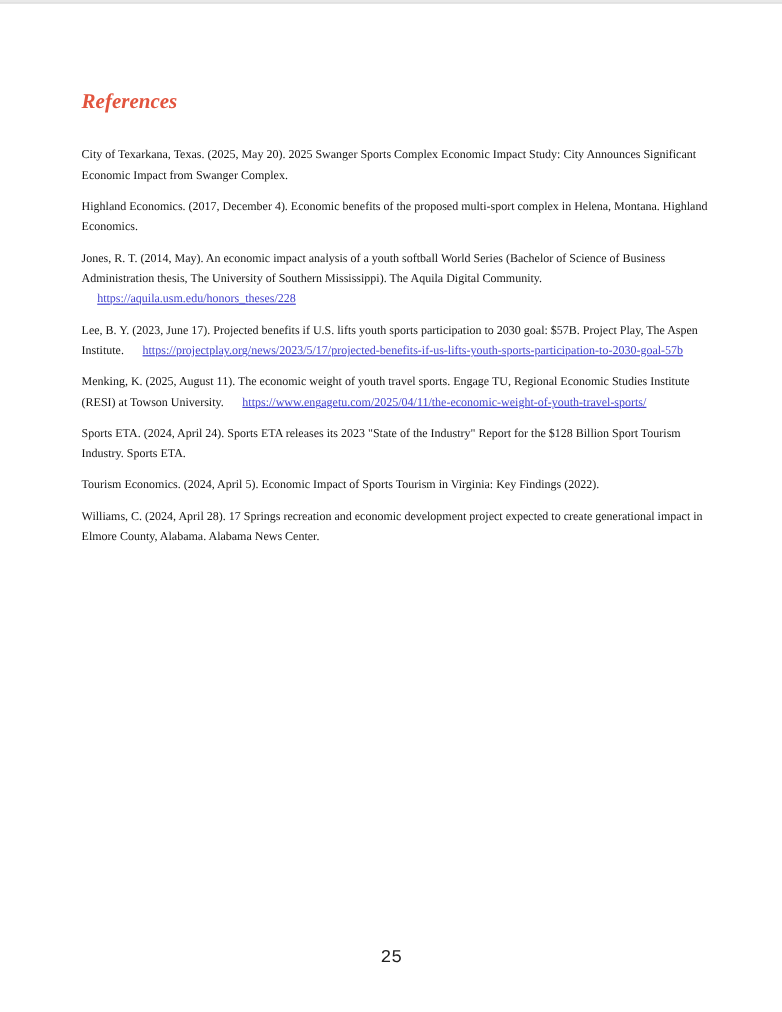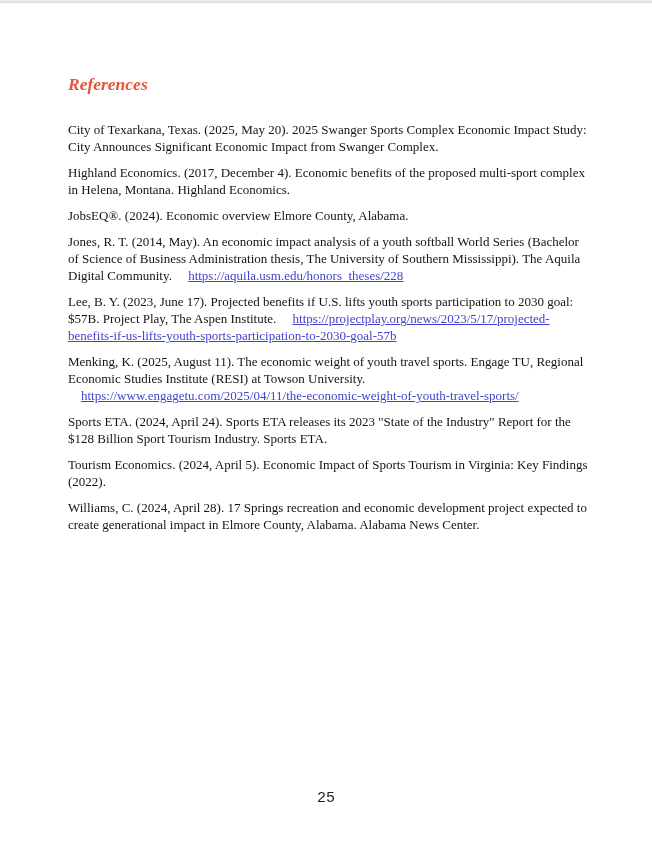--- a/index.html
+++ b/index.html
@@ -31,21 +31,21 @@
   h1.doc-heading {
     font-family: "Liberation Serif", "DejaVu Serif", serif;
     color: var(--heading-color);
     font-size: 17.5px;
     line-height: 1.1;
     font-weight: bold;
     margin: 0 0 27px 0;
     font-style: italic;
   }
   .ref {
-    font-size: 13px;
+    font-size: 10px;
     line-height: 17px;
     margin: 0 0 9px 0;
     text-align: left;
     overflow-wrap: anywhere;
   }
   .ref .link {
     color: var(--link-color);
     text-decoration: underline;
     cursor: pointer;
     padding-left: 13px;
@@ -63,21 +63,20 @@
 </head>
 <body>
 
 <div class="page">
   <div class="top-edge"></div>
   <div class="content">
     <h1 class="doc-heading">References</h1>
     <div>
         <p class="ref"><span>City of Texarkana, Texas. (2025, May 20). 2025 Swanger Sports Complex Economic Impact Study: City Announces Significant Economic Impact from Swanger Complex.</span></p>
         <p class="ref"><span>Highland Economics. (2017, December 4). Economic benefits of the proposed multi-sport complex in Helena, Montana. Highland Economics.</span></p>
-        <p class="ref"><span>JobsEQ®. (2024). Economic overview Elmore County, Alabama.</span></p>
         <p class="ref"><span>Jones, R. T. (2014, May). An economic impact analysis of a youth softball World Series (Bachelor of Science of Business Administration thesis, The University of Southern Mississippi). The Aquila Digital Community. </span><span class="link">https://aquila.usm.edu/honors_theses/228</span></p>
         <p class="ref"><span>Lee, B. Y. (2023, June 17). Projected benefits if U.S. lifts youth sports participation to 2030 goal: $57B. Project Play, The Aspen Institute. </span><span class="link">https://projectplay.org/news/2023/5/17/projected-benefits-if-us-lifts-youth-sports-participation-to-2030-goal-57b</span></p>
         <p class="ref"><span>Menking, K. (2025, August 11). The economic weight of youth travel sports. Engage TU, Regional Economic Studies Institute (RESI) at Towson University. </span><span class="link">https://www.engagetu.com/2025/04/11/the-economic-weight-of-youth-travel-sports/</span></p>
         <p class="ref"><span>Sports ETA. (2024, April 24). Sports ETA releases its 2023 "State of the Industry" Report for the $128 Billion Sport Tourism Industry. Sports ETA.</span></p>
         <p class="ref"><span>Tourism Economics. (2024, April 5). Economic Impact of Sports Tourism in Virginia: Key Findings (2022).</span></p>
         <p class="ref"><span>Williams, C. (2024, April 28). 17 Springs recreation and economic development project expected to create generational impact in Elmore County, Alabama. Alabama News Center.</span></p>
       </div>
   </div>
   <div class="page-number">25</div>
 </div>

